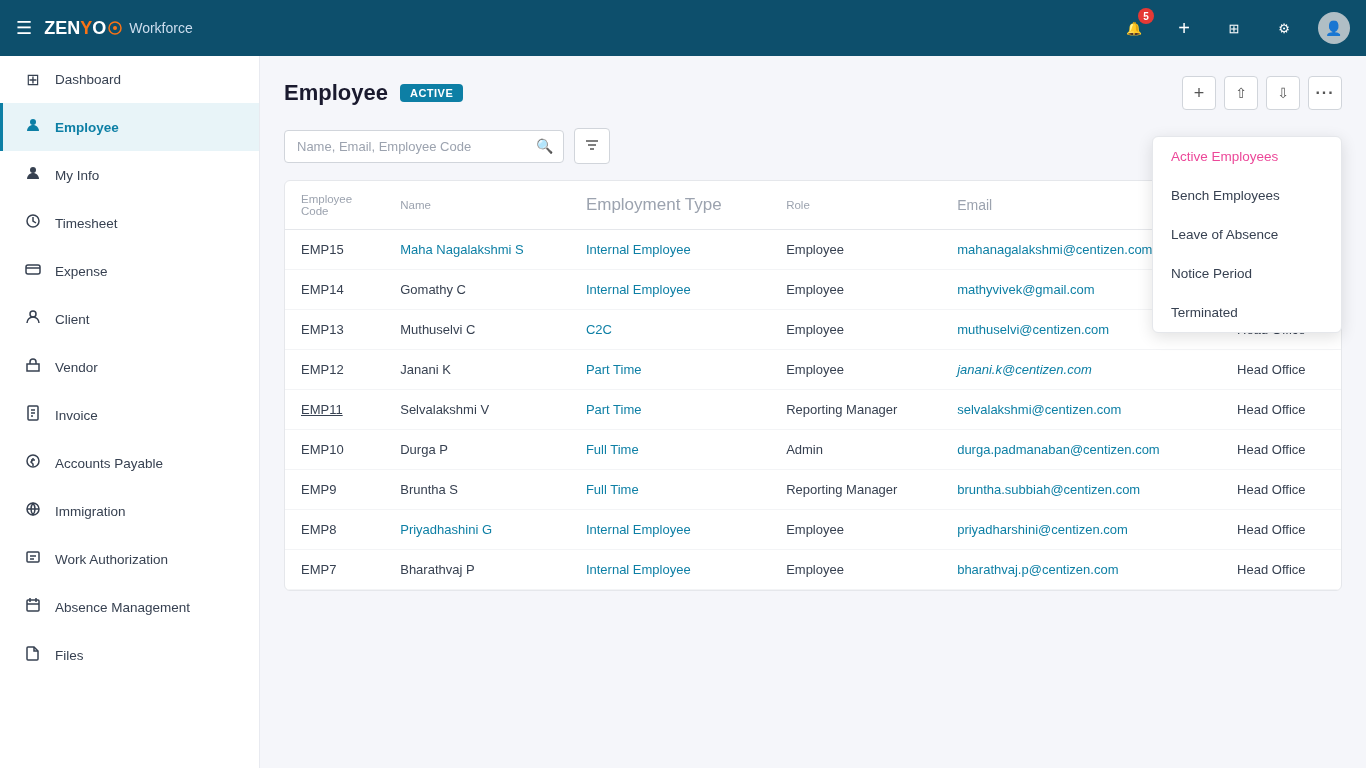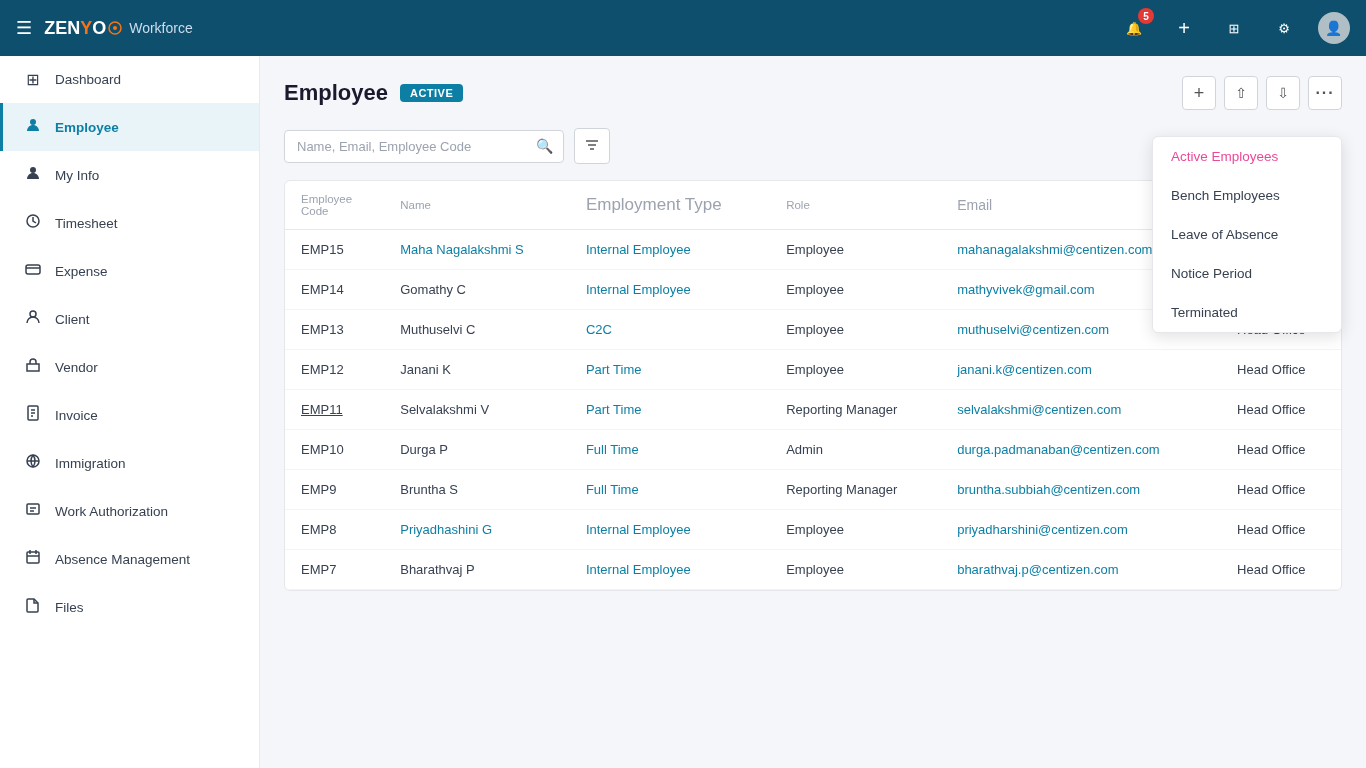--- a/index.html
+++ b/index.html
@@ -318,20 +318,29 @@
       <span>Vendor</span>
     </div>
     <div class="sidebar-item">
       <span class="sidebar-icon">
         <svg width="16" height="16" viewBox="0 0 16 16" fill="none" stroke="currentColor" stroke-width="1.5">
             <rect x="3" y="1" width="10" height="14" rx="1"></rect>
             <path d="M6 5h4M6 8h4M6 11h2"></path>
           </svg>
       </span>
       <span>Invoice</span>
+    </div>
+    <div class="sidebar-item">
+      <span class="sidebar-icon">
+        <svg width="16" height="16" viewBox="0 0 16 16" fill="none" stroke="currentColor" stroke-width="1.5">
+            <circle cx="8" cy="8" r="6"></circle>
+            <path d="M8 5v2l-2 2 2 2v2M6 7h4"></path>
+          </svg>
+      </span>
+      <span>Accounts Payable</span>
     </div>
     <div class="sidebar-item">
       <span class="sidebar-icon">
         <svg width="16" height="16" viewBox="0 0 16 16" fill="none" stroke="currentColor" stroke-width="1.5">
             <circle cx="8" cy="8" r="6"></circle>
             <path d="M2 8h12M8 2c-1.5 2-2 4-2 6s.5 4 2 6M8 2c1.5 2 2 4 2 6s-.5 4-2 6"></path>
           </svg>
       </span>
       <span>Immigration</span>
     </div>
@@ -444,21 +453,21 @@
     <td style="color:#0d7fa5;">C2C</td>
     <td>Employee</td>
     <td style="color:#0d7fa5;cursor:pointer;">muthuselvi@centizen.com</td>
     <td style="color:#374151;">Head Office</td>
   </tr>
             <tr>
     <td style="color:#374151;text-align:left;">EMP12</td>
     <td style="color:#374151;cursor:pointer;">Janani K</td>
     <td style="color:#0d7fa5;">Part Time</td>
     <td>Employee</td>
-    <td style="color:#0d7fa5;cursor:pointer;">janani.k@centizen.com</td>
+    <td style="color:#0d7fa5;cursor:pointer;font-style:italic;">janani.k@centizen.com</td>
     <td style="color:#374151;">Head Office</td>
   </tr>
             <tr>
     <td style="color:#374151;text-align:left;text-decoration:underline;">EMP11</td>
     <td style="color:#374151;cursor:pointer;">Selvalakshmi V</td>
     <td style="color:#0d7fa5;">Part Time</td>
     <td>Reporting Manager</td>
     <td style="color:#0d7fa5;cursor:pointer;">selvalakshmi@centizen.com</td>
     <td style="color:#374151;">Head Office</td>
   </tr>

